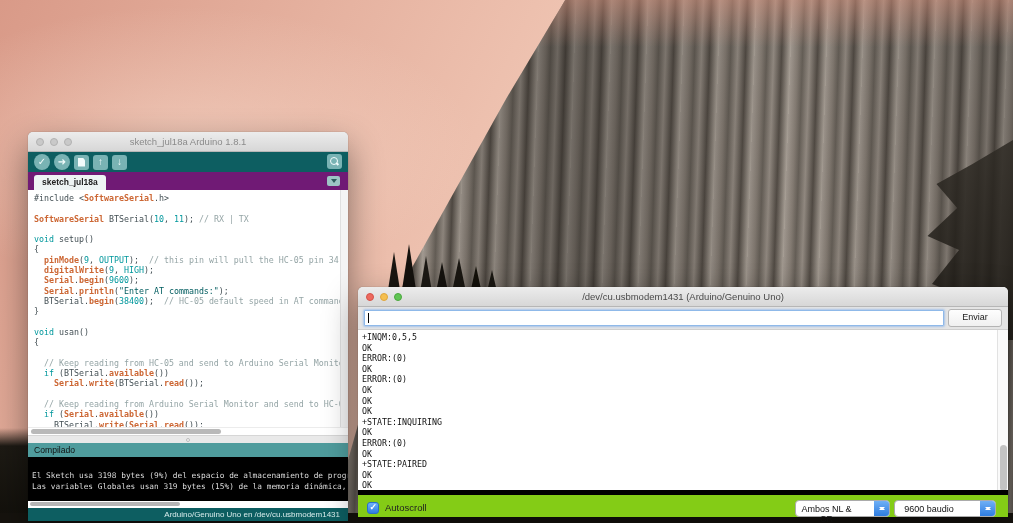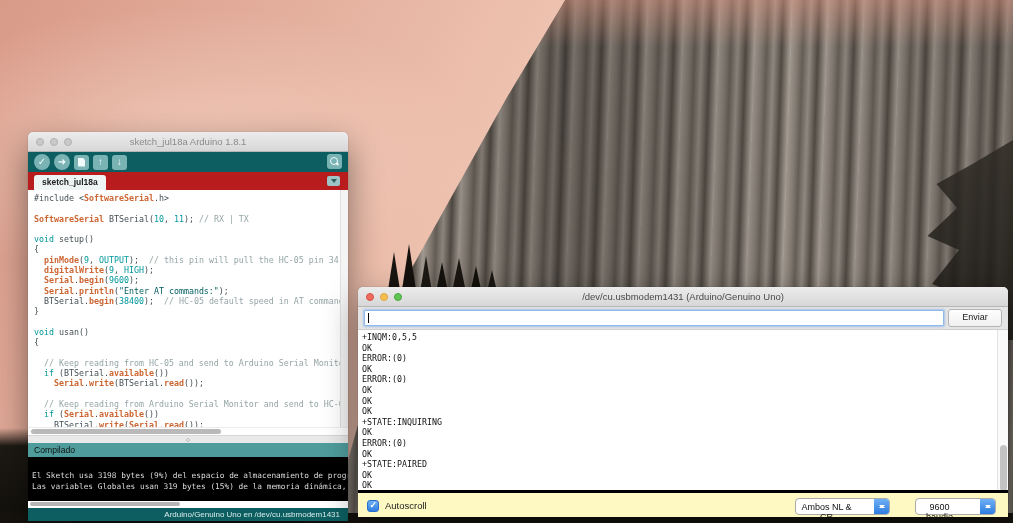--- a/index.html
+++ b/index.html
@@ -43,21 +43,21 @@
   .ide .title{color:#8b8b8b;}
   .ide-toolbar{position:relative;height:20px;background:#0d5e61;display:flex;align-items:center;padding-left:6px;gap:4px;}
   .tbtn{width:16px;height:16px;border-radius:50%;background:#79b3b4;color:#f2fbfb;
     display:flex;align-items:center;justify-content:center;font-size:10px;line-height:1;}
   .tbtn.sq{border-radius:3px;width:15px;height:15px;}
   .tbtn .page{width:7px;height:9px;background:#f2fbfb;clip-path:polygon(0 0,70% 0,100% 30%,100% 100%,0 100%);}
   .tbtn-right{position:absolute;right:6px;top:2px;}
   .mag{position:relative;width:9px;height:9px;}
   .mag::before{content:"";position:absolute;left:0;top:0;width:6px;height:6px;border:1.5px solid #f2fbfb;border-radius:50%;}
   .mag::after{content:"";position:absolute;left:6px;top:6px;width:3px;height:1.5px;background:#f2fbfb;transform:rotate(45deg);}
-  .ide-tabbar{position:relative;height:18px;background:#b91c1c;padding-left:36px;}
+  .ide-tabbar{position:relative;height:18px;background:#701a75;padding-left:36px;}
   .tab{position:absolute;left:6px;bottom:0;height:15px;padding:0 8px;background:#eef4f4;
     border-radius:3px 3px 0 0;font-size:8.5px;font-weight:bold;color:#222;line-height:15px;}
   .tab-dd{position:absolute;right:8px;top:4px;width:13px;height:10px;background:#9dc5c5;border-radius:2px;
     display:flex;align-items:center;justify-content:center;}
   .tab-dd::after{content:"";border:3px solid transparent;border-top:4px solid #2e5d5e;margin-top:3px;}
   .ide-code{position:relative;height:237px;background:#ffffff;overflow:hidden;
     font-family:"DejaVu Sans Mono","Liberation Mono",monospace;font-size:8.3px;line-height:10.3px;
     padding:3px 10px 0 6px;box-sizing:border-box;}
   .ide-code .vtrack{position:absolute;right:0;top:0;bottom:0;width:7px;background:#f4f4f4;border-left:1px solid #e0e0e0;}
   .code-line{white-space:pre;}
@@ -82,34 +82,34 @@
     border:1px solid #8fb9e9;box-shadow:0 0 2px 1px rgba(120,170,235,.55);border-radius:1px;}
   .sm-caret{position:absolute;left:3px;top:2px;width:1px;height:10px;background:#000;}
   .sm-send{position:absolute;right:6px;top:2px;width:52px;height:16px;background:linear-gradient(#fefefe,#f0f0f0);
     border:1px solid #b4b4b4;border-radius:3px;font-size:9px;color:#222;text-align:center;line-height:15px;}
   .sm-output{position:relative;height:161px;background:#fff;border-top:1px solid #cfcfcf;box-sizing:border-box;
     font-family:"DejaVu Sans Mono","Liberation Mono",monospace;font-size:8.3px;line-height:10.6px;
     color:#111;padding:2px 14px 0 4px;overflow:hidden;}
   .sm-output .vtrack{position:absolute;right:0;top:0;bottom:0;width:10px;background:#fafafa;border-left:1px solid #e2e2e2;}
   .sm-output .vthumb{position:absolute;right:1px;top:115px;width:7px;height:46px;background:#c3c3c3;border-radius:4px;}
   .serial-line{white-space:pre;}
-  .sm-bottombar{position:relative;height:27px;background:#fef9c3;border-top:3px solid #000000;box-sizing:border-box;}
+  .sm-bottombar{position:relative;height:27px;background:#84cc16;border-top:5px solid #000000;box-sizing:border-box;}
   .chk{position:absolute;left:9px;top:7px;width:12px;height:12px;border-radius:3px;
     background:linear-gradient(#6db1f7,#2f7de1);border:1px solid #2a6fc9;box-sizing:border-box;}
   .chk::after{content:"✓";position:absolute;left:1.5px;top:-1px;color:#fff;font-size:9px;font-weight:bold;}
   .chk-label{position:absolute;left:27px;top:7px;font-size:9.5px;color:#222;}
   .dropdown{position:absolute;top:5px;height:17px;background:#fff;border:1px solid #ababab;border-radius:4px;
     font-size:9px;color:#111;box-sizing:border-box;}
   .dropdown .dd-label{position:absolute;left:0;right:32px;top:3px;text-align:center;}
   .dropdown .stepper{position:absolute;right:0;top:0;bottom:0;width:15px;border-radius:0 3px 3px 0;
     background:linear-gradient(#6fb0f6,#2e7ce0);}
   .stepper::before{content:"";position:absolute;left:4.5px;top:3px;border:3px solid transparent;border-bottom:3.5px solid #fff;}
   .stepper::after{content:"";position:absolute;left:4.5px;bottom:3px;border:3px solid transparent;border-top:3.5px solid #fff;}
   .dd-ending{right:118px;width:95px;}
-  .dd-baud{right:12px;width:81px;}
+  .dd-baud{right:12px;width:102px;}
 </style>
 </head>
 <body>
 
 <div class="screen">
 
   <div class="sky"></div>
   <div class="rock"></div>
   <div class="right-trees"></div>
   <div class="tree" style="left:388px;top:252px;border-width:0 6px 38px 6px;border-bottom-color:#191611;"></div>

